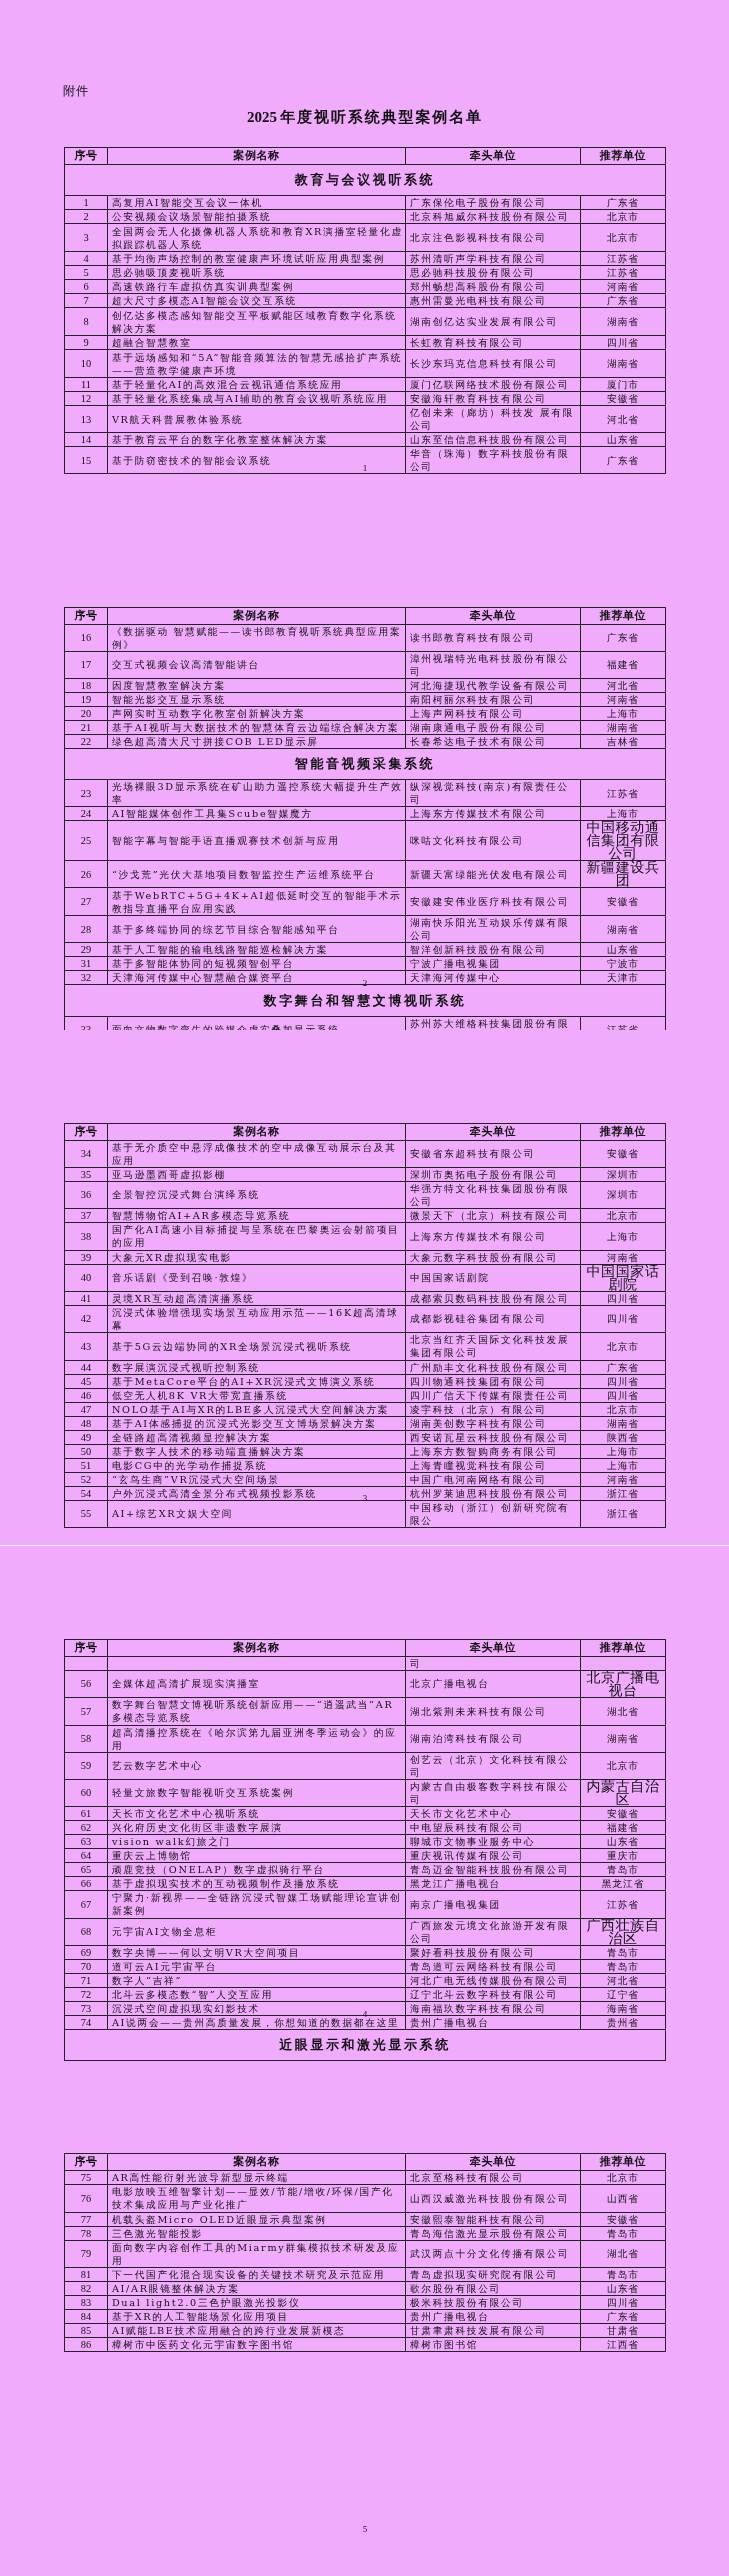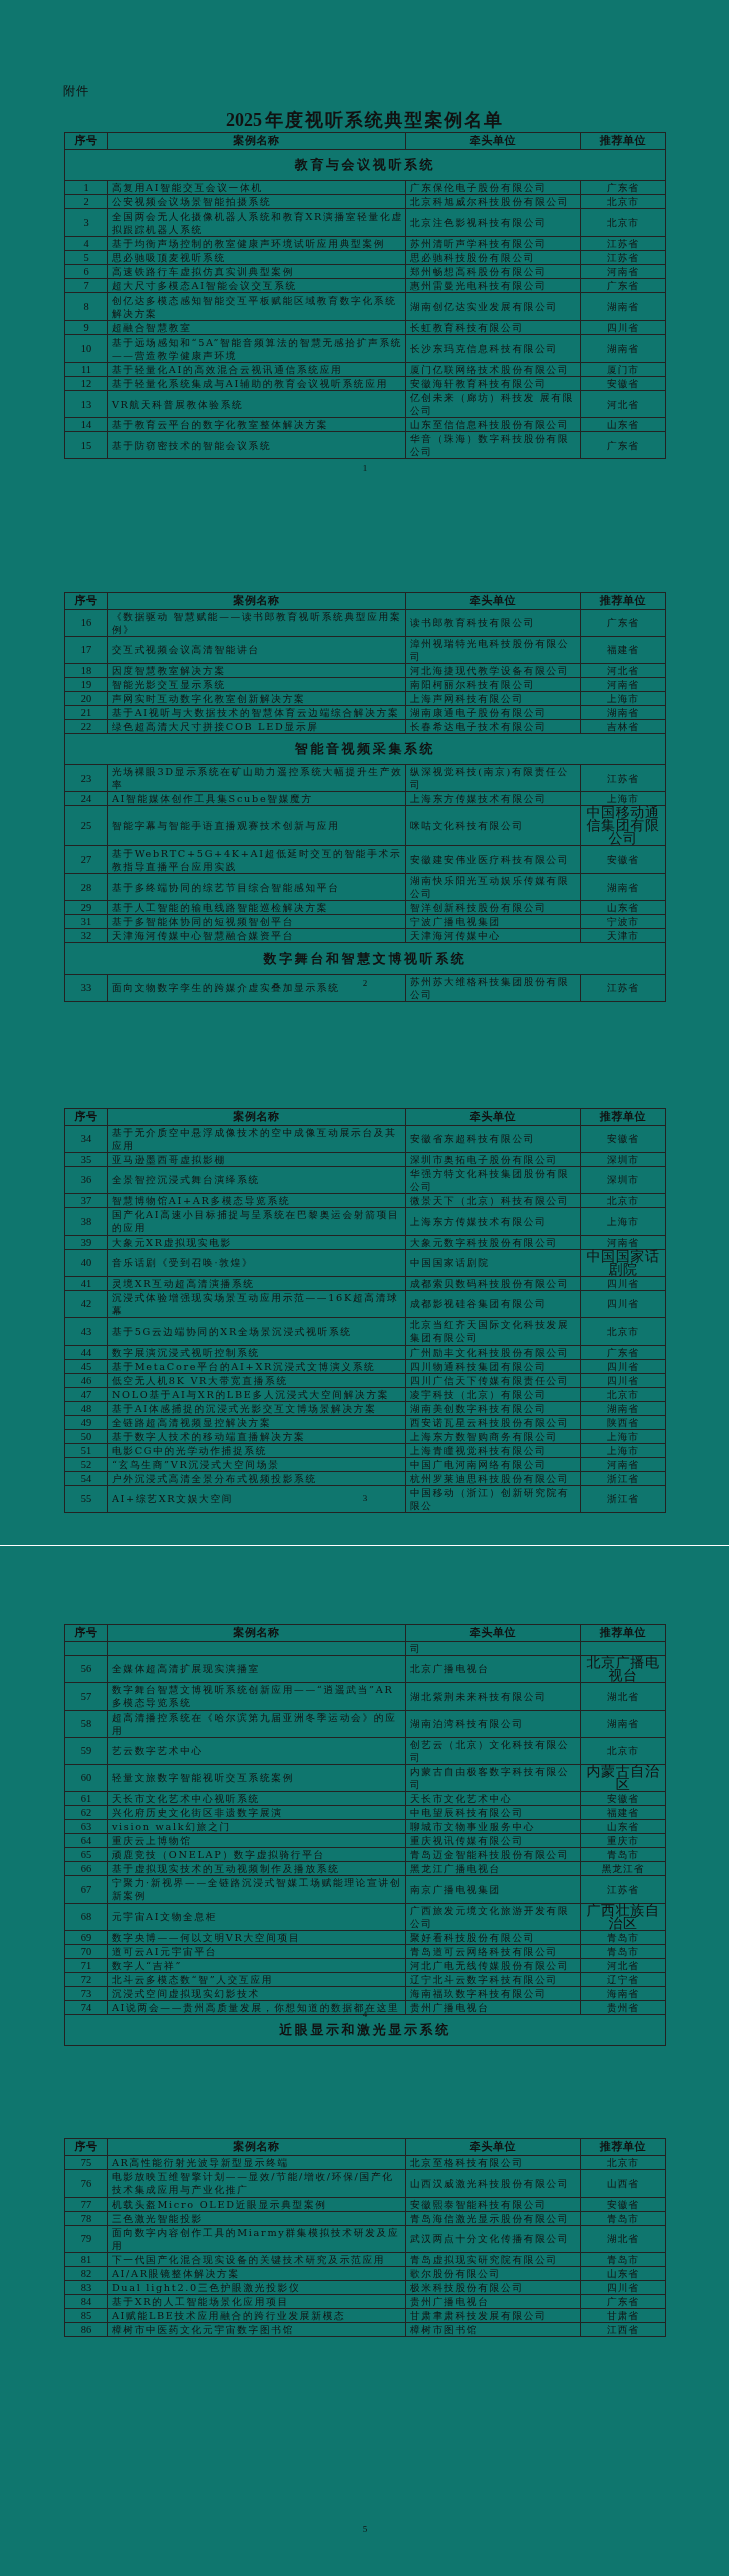--- a/index.html
+++ b/index.html
@@ -1,25 +1,25 @@
 <!DOCTYPE html>
 <html style="font-size:10.4px"><head>
 <meta charset="utf-8">
 <style>
   html, body { margin: 0; padding: 0; background: #ffffff; }
   body { width: 730px; height: 2576px; position: relative; overflow: hidden;
          font-family: "DejaVu Serif", "Liberation Serif", serif; color: #111; }
-  .page { position: absolute; left: 0; width: 730px; height: 515px; background: #0f766e; }
+  .page { position: absolute; left: 0; width: 730px; height: 515px; background: #f0abfc; }
   .attach-label { position: absolute; left: 63px; top: 83px; font-size: 12.3px;
                   font-family: "DejaVu Sans", "Liberation Sans", sans-serif; color: #111; letter-spacing: 0.6px; }
   .doc-title { position: absolute; left: 0; width: 730px; top: 108px; text-align: center;
-               font-size: 18px; font-weight: bold; letter-spacing: 1.9px; }
+               font-size: 15px; font-weight: bold; letter-spacing: 1.9px; }
   .doc-title .num { font-family: "Liberation Serif", serif; letter-spacing: 0; margin-right: 3.2px; }
   table.cases { position: absolute; left: 64px; width: 601px; border-collapse: collapse;
-                table-layout: fixed; }
+                table-layout: fixed; margin-top: 15px; }
   table.cases td, table.cases th { border: 1px solid #222; padding: 0; vertical-align: middle; }
   table.cases col.c1 { width: 43px; }
   table.cases col.c2 { width: 298px; }
   table.cases col.c3 { width: 175px; }
   table.cases col.c4 { width: 85px; }
   th { height: 15.6px; font-size: 11px; font-weight: bold; letter-spacing: 0.6px;
        font-family: "DejaVu Sans", "Liberation Sans", sans-serif; text-align: center; }
   td { font-size: 9.7px; line-height: 13px; height: 13px; letter-spacing: 1.7px; }
   td.no { text-align: center; letter-spacing: 0; font-family: "Liberation Serif", serif; font-size: 10.4px; }
   td.name { text-align: left; padding-left: 3.9px !important; padding-right: 1.9px !important; }
@@ -221,20 +221,26 @@
           <td class="name">AI智能媒体创作工具集Scube智媒魔方</td>
           <td class="lead">上海东方传媒技术有限公司</td>
           <td class="rec">上海市</td>
         </tr>
         <tr class="two">
           <td class="no">25</td>
           <td class="name">智能字幕与智能手语直播观赛技术创新与应用</td>
           <td class="lead">咪咕文化科技有限公司</td>
           <td class="rec small">中国移动通信集团有限公司</td>
         </tr>
+        <tr class="">
+          <td class="no">26</td>
+          <td class="name">“沙戈荒”光伏大基地项目数智监控生产运维系统平台</td>
+          <td class="lead">新疆天富绿能光伏发电有限公司</td>
+          <td class="rec small">新疆建设兵团</td>
+        </tr>
         <tr class="two">
           <td class="no">27</td>
           <td class="name">基于WebRTC+5G+4K+AI超低延时交互的智能手术示教指导直播平台应用实践</td>
           <td class="lead">安徽建安伟业医疗科技有限公司</td>
           <td class="rec">安徽省</td>
         </tr>
         <tr class="">
           <td class="no">28</td>
           <td class="name">基于多终端协同的综艺节目综合智能感知平台</td>
           <td class="lead">湖南快乐阳光互动娱乐传媒有限公司</td>

